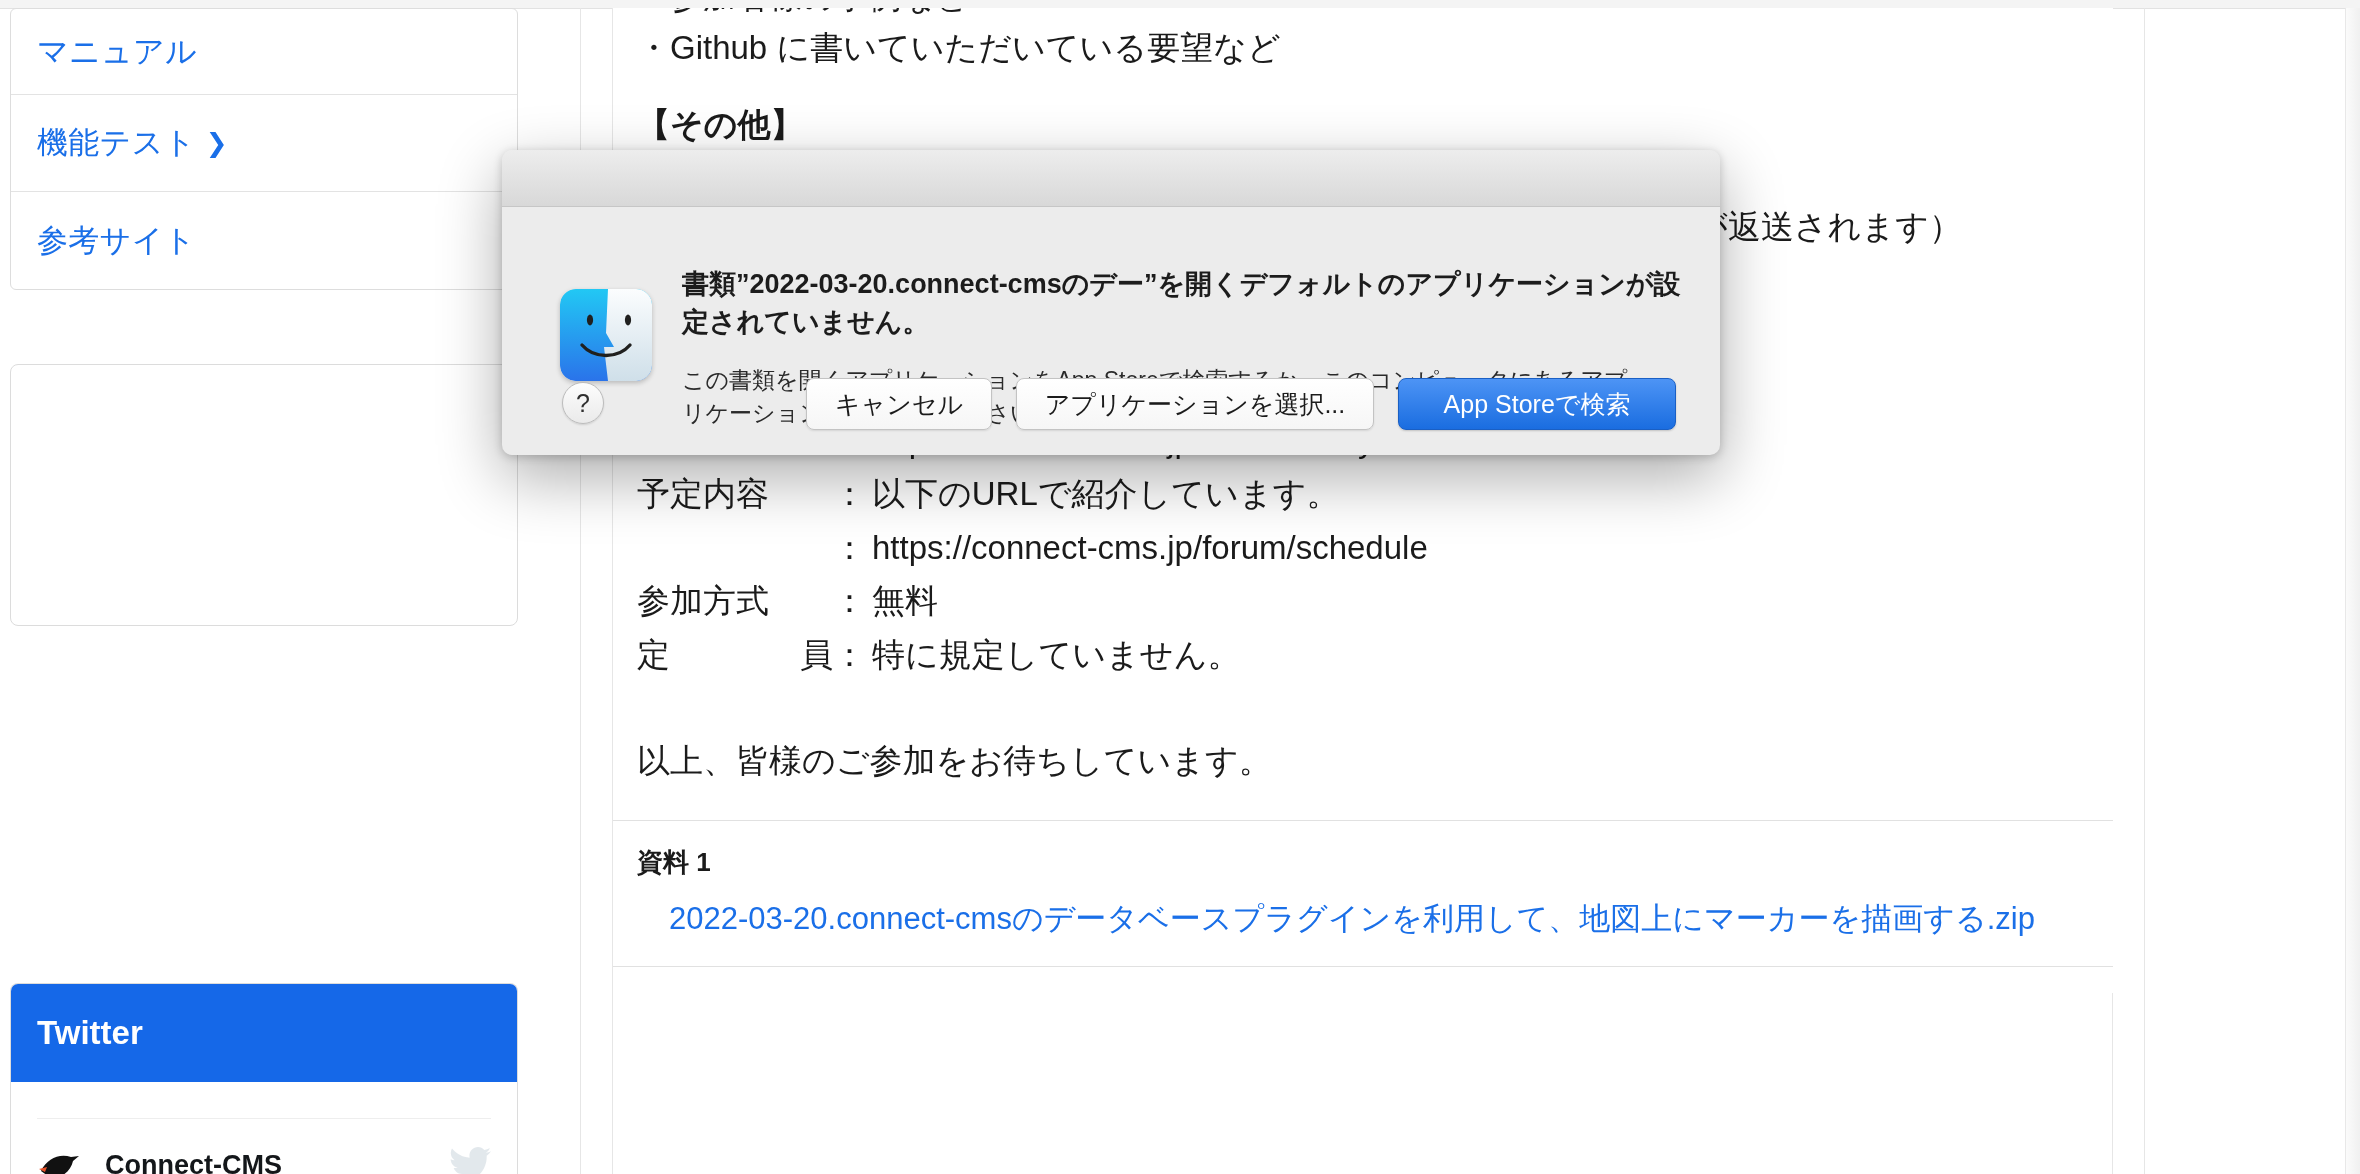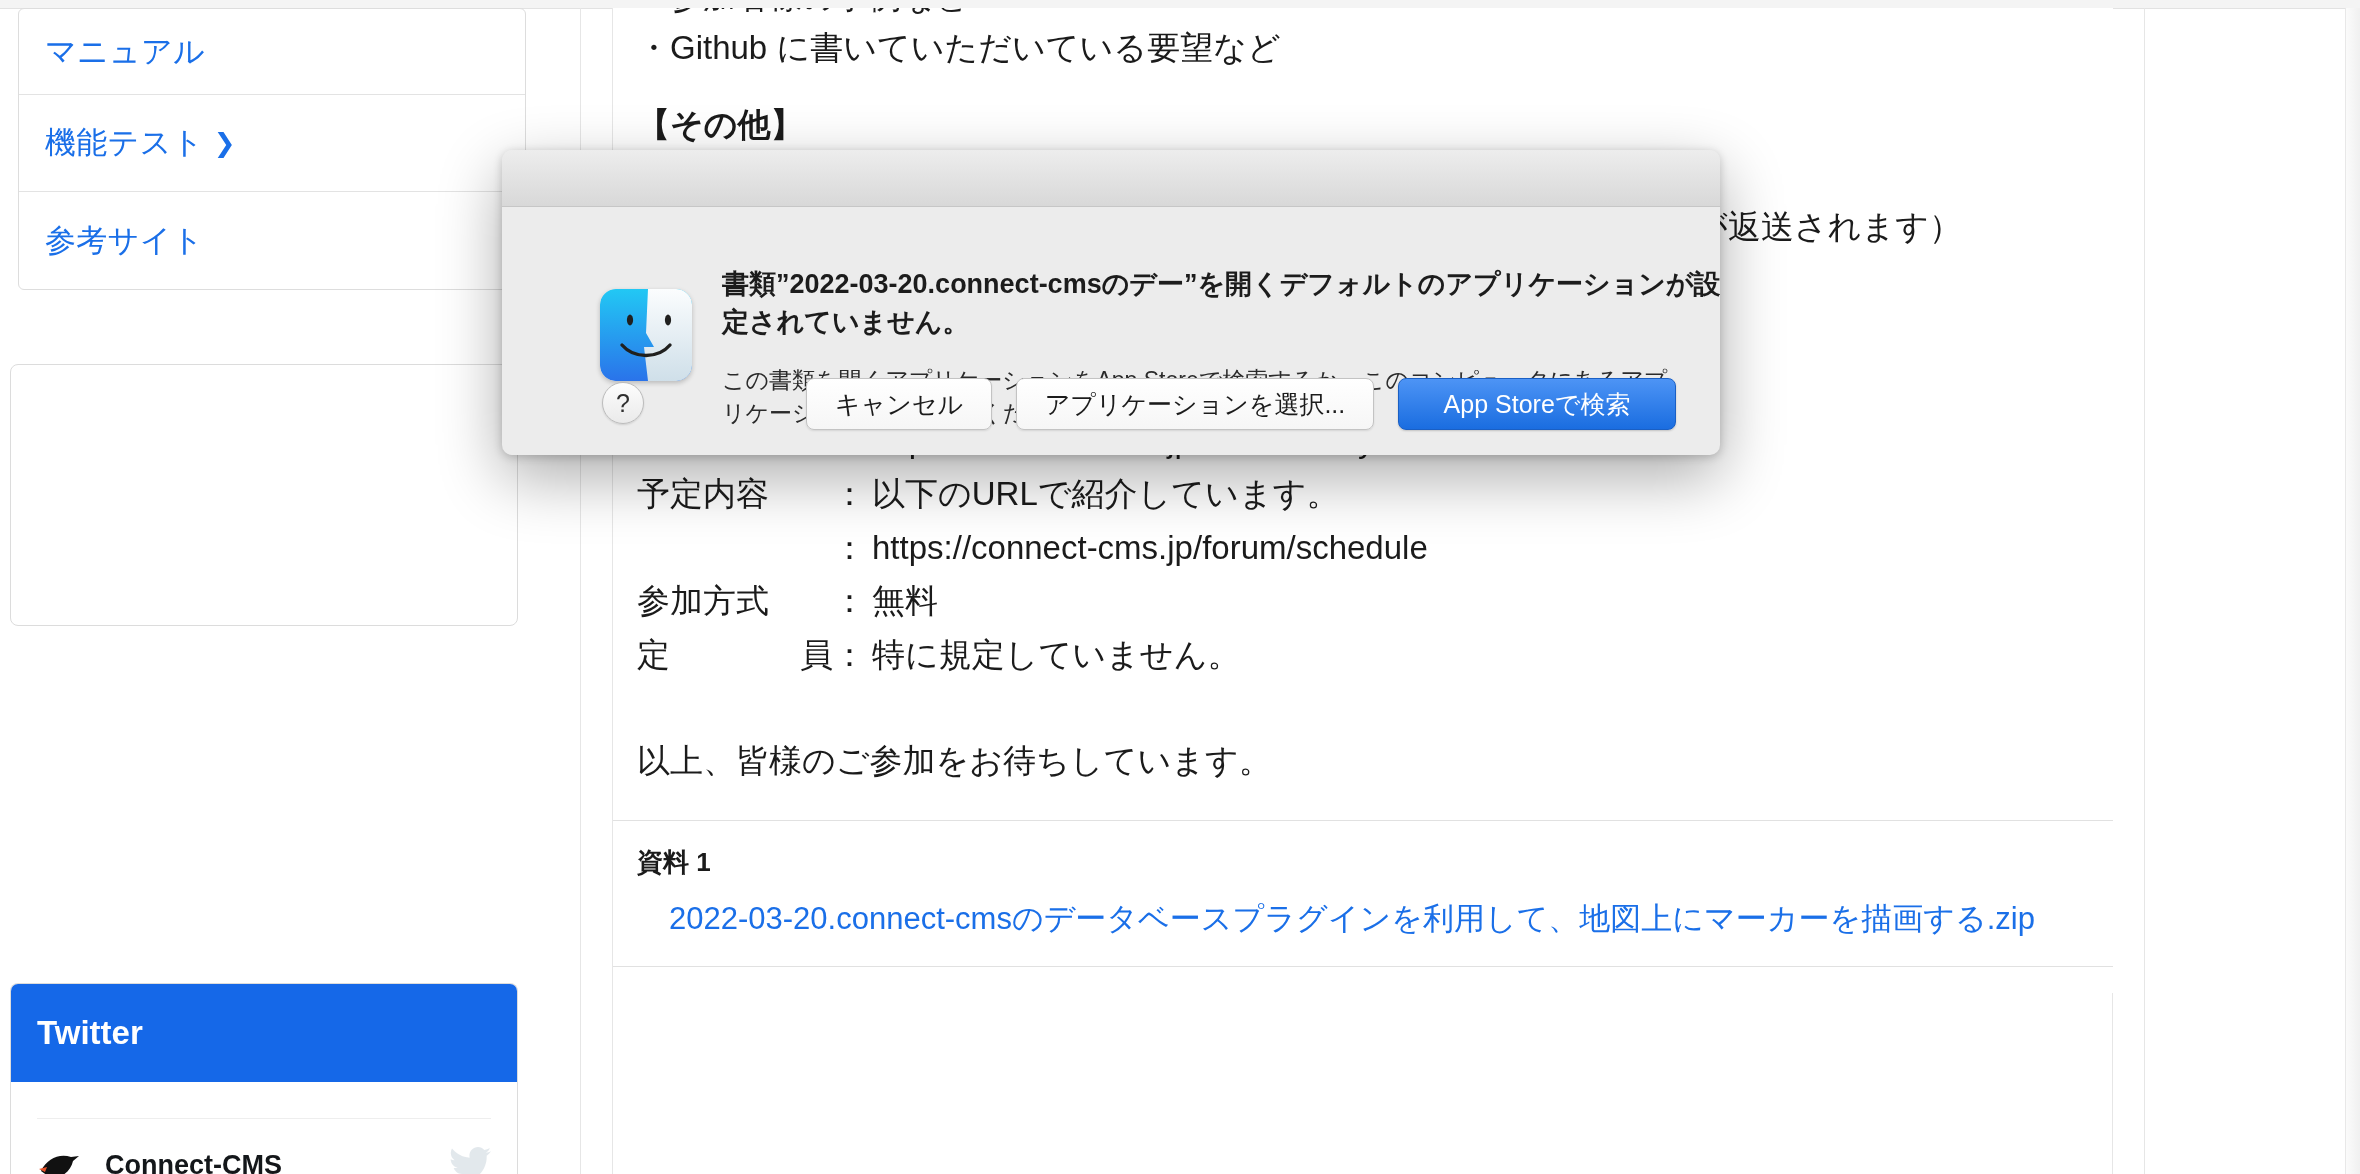--- a/index.html
+++ b/index.html
@@ -37,21 +37,21 @@
     position: absolute;
     top: 8px;
     left: 10px;
     width: 510px;
     height: 1166px;
   }
 
   .nav-card {
     position: absolute;
     top: 0;
-    left: 8px;
+    left: 0;
     width: 508px;
     background: #ffffff;
     border: 1px solid #dddddd;
     border-radius: 6px;
     box-sizing: border-box;
   }
   .nav-item {
     height: 97px;
     box-sizing: border-box;
     border-bottom: 1px solid #e3e3e3;
@@ -271,21 +271,20 @@
     overflow: hidden;
   }
   .dialog-titlebar {
     height: 56px;
     background: linear-gradient(#ededed, #d8d8d8);
     border-bottom: 1px solid #c6c6c6;
   }
   .dialog-body {
     position: relative;
     height: 249px;
-    margin-left: 40px;
   }
   .dialog-icon {
     position: absolute;
     left: 58px;
     top: 82px;
     width: 92px;
     height: 92px;
   }
   .finder-icon {
     width: 92px;

